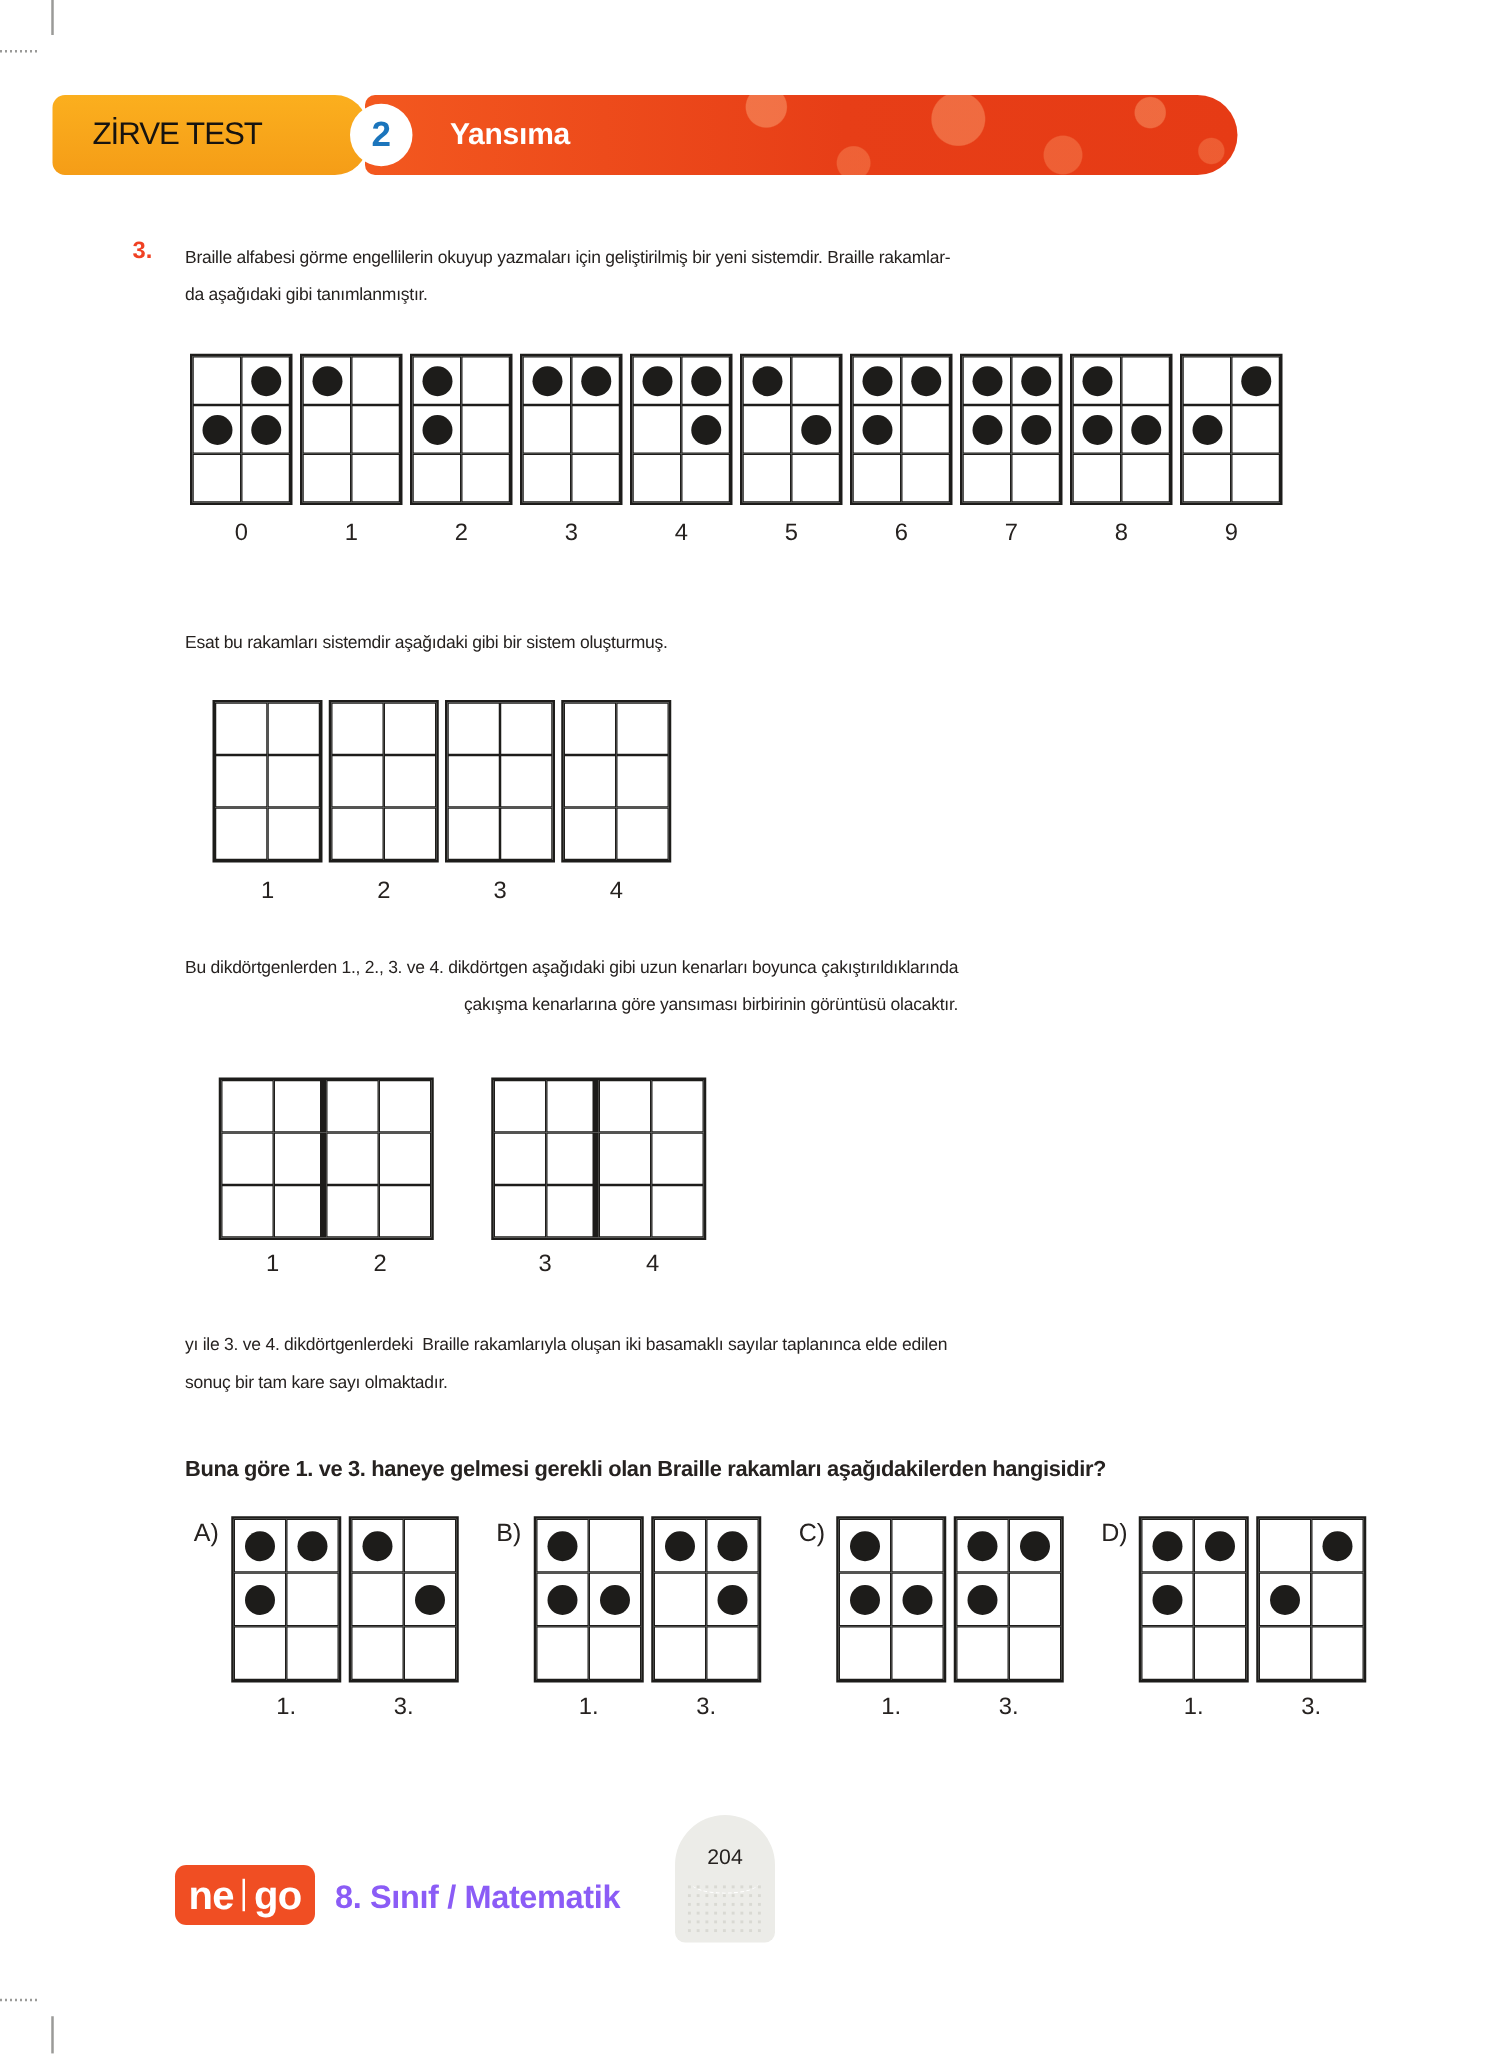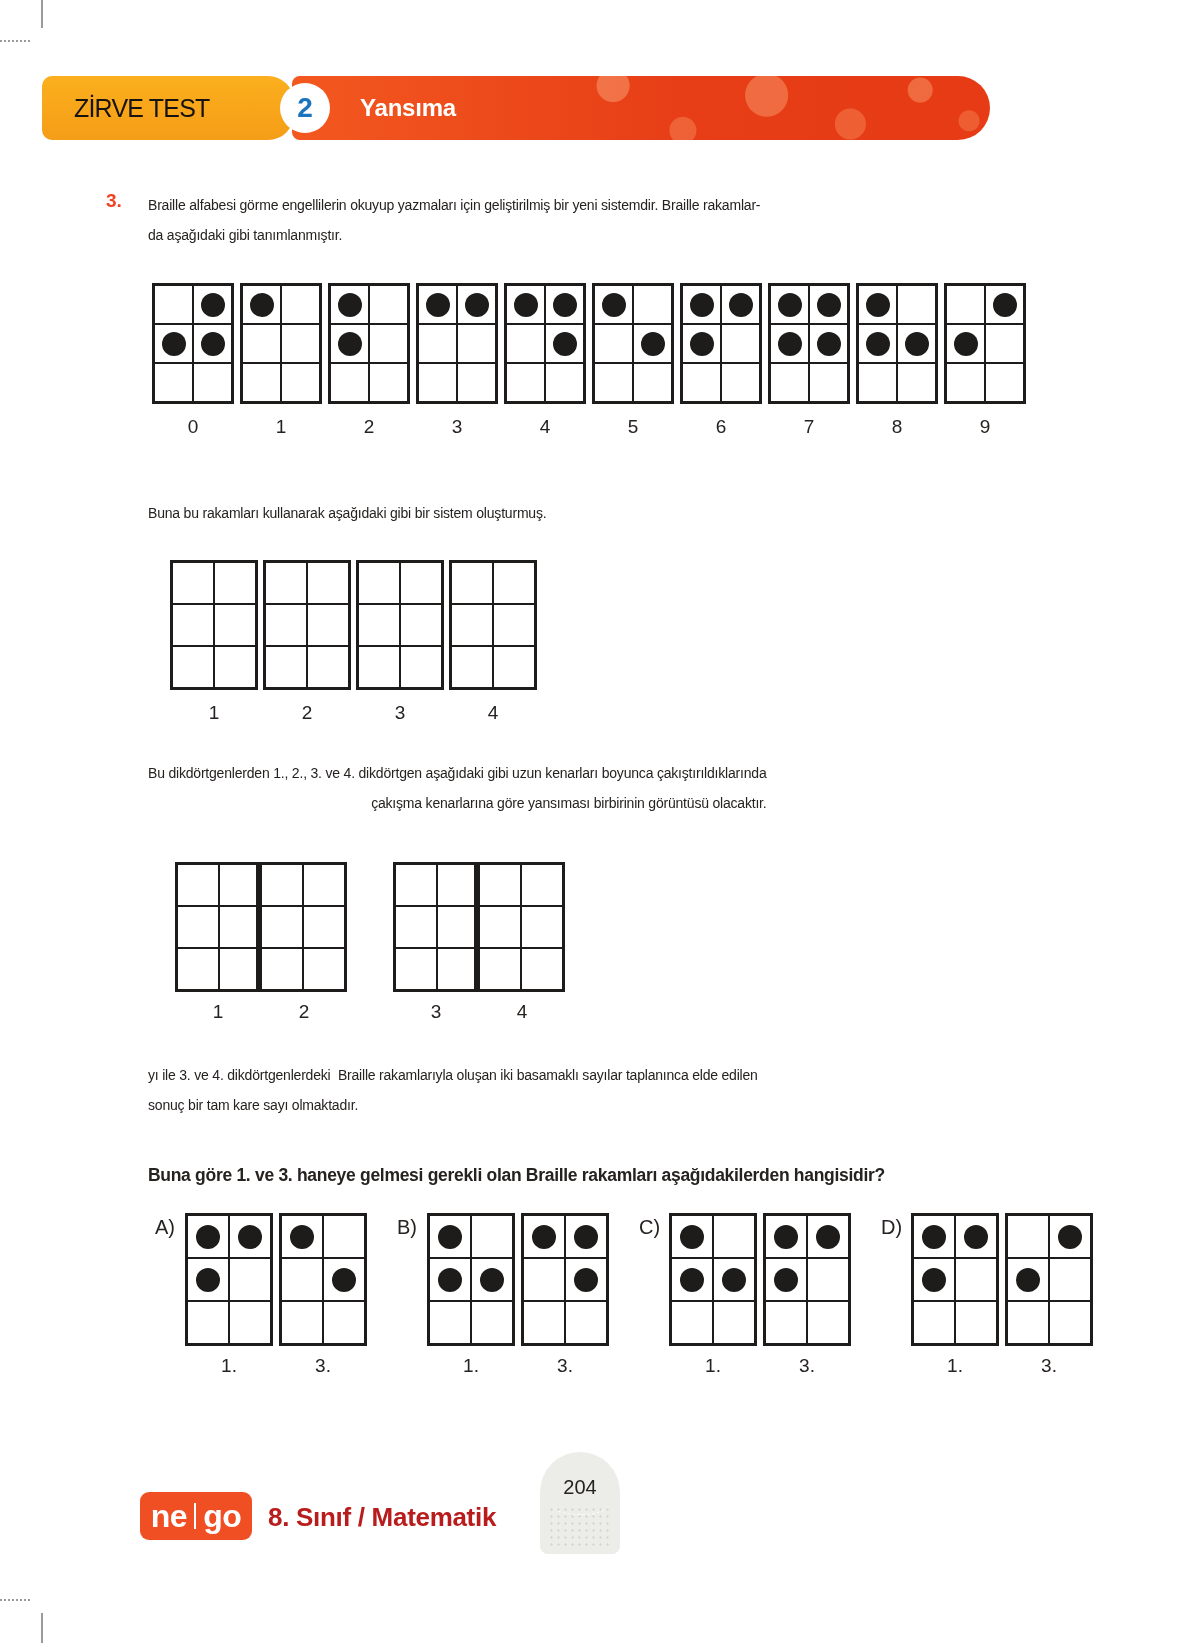--- a/index.html
+++ b/index.html
@@ -69,28 +69,28 @@
   .opt-label{font-size:20px;margin:3px 4px 0 0;width:26px;color:#262220;}
   .opt-cells{display:flex;gap:6px;}
   .opt-cell{display:flex;flex-direction:column;align-items:center;}
   .opt-cell .glabel{margin-top:9px;}
 
   
   .brand{position:absolute;left:140px;top:1492px;width:112px;height:48px;background:#F04E23;border-radius:9px;
       display:flex;align-items:center;justify-content:center;gap:7px;}
   .brand span{color:#fff;font-weight:bold;font-size:32px;letter-spacing:-0.5px;}
   .brand .bar{width:2px;height:26px;background:#fff;}
-  .course{position:absolute;left:268px;top:1502px;font-size:26px;font-weight:bold;color:#b91c1c;letter-spacing:-0.3px;}
+  .course{position:absolute;left:268px;top:1502px;font-size:26px;font-weight:bold;color:#8b5cf6;letter-spacing:-0.3px;}
 
   .badge{position:absolute;left:540px;top:1452px;width:80px;height:102px;background:#ECECE8;
       border-radius:40px 40px 8px 8px;}
   .badge::after{content:"";position:absolute;left:8px;right:8px;bottom:6px;height:42px;
       background-image:radial-gradient(#d9d9d3 1.2px, transparent 1.3px);background-size:7px 7px;}
   .badge .arc{position:absolute;left:13px;right:13px;top:46px;height:16px;border-bottom:1px dashed #ffffff;border-radius:50%;}
-  .page-num{position:relative;display:block;text-align:center;padding-top:24px;font-size:20px;color:#262220;}
+  .page-num{position:relative;display:block;text-align:center;padding-top:24px;font-size:17px;color:#262220;}
 </style>
 </head>
 <body>
 
 <div class="page">
 
   <div class="mark mark-v-top"></div>
   <div class="mark-h-top mark"></div>
   <div class="mark-h-bot mark"></div>
   <div class="mark mark-v-bot"></div>
@@ -270,21 +270,21 @@
           </div>
           <div class="sq"></div>
           <div class="sq"></div>
           <div class="sq"></div>
         </div>
       <div class="glabel">9</div>
     </div>
   </div>
 
   <div class="abs para" style="left:148px;top:498px;">
-    <div class="line">Buna bu rakamları kullanarak aşağıdaki gibi bir sistem oluşturmuş.</div>
+    <div class="line">Esat bu rakamları sistemdir aşağıdaki gibi bir sistem oluşturmuş.</div>
   </div>
 
   <div class="abs system-row">
     <div class="sys-block">
       <div class="bgrid g-sys" style="grid-template-columns: repeat(2, var(--sw));">
           <div class="sq"></div>
           <div class="sq"></div>
           <div class="sq"></div>
           <div class="sq"></div>
           <div class="sq"></div>

